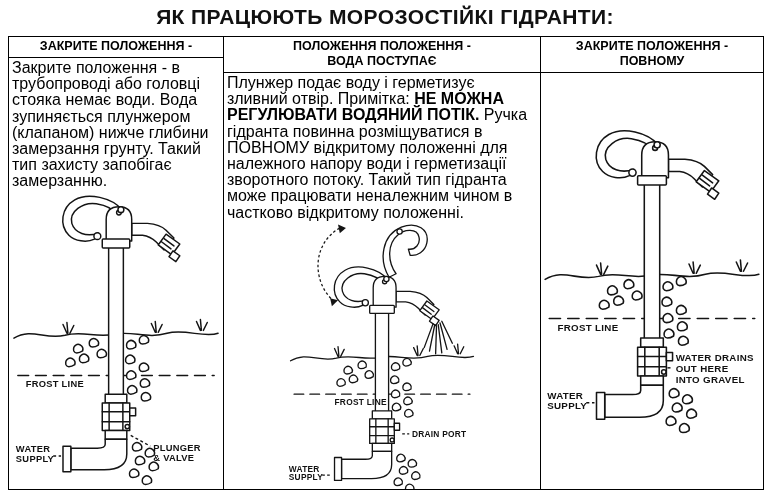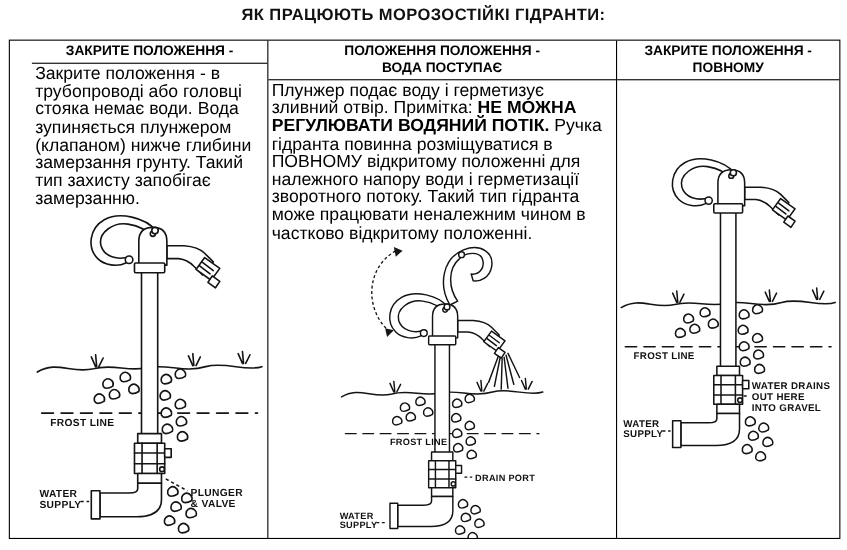--- a/index.html
+++ b/index.html
@@ -1,19 +1,19 @@
 <!DOCTYPE html>
 <html><head>
 <meta charset="utf-8">
 <style>
   html,body{margin:0;padding:0;background:#fff;}
   body{width:770px;height:500px;font-family:"Liberation Sans",sans-serif;color:#000;overflow:hidden;}
   .page{position:relative;width:770px;height:500px;background:#fff;}
-  .title{margin:0;padding:5px 0 6px;font-size:15px;font-weight:bold;text-align:center;letter-spacing:.4px;color:#111;}
-  .table{position:absolute;left:8px;right:6px;top:36px;bottom:10px;border:1.6px solid #000;display:grid;grid-template-columns:214px 317px 1fr;padding-left:20px;}
+  .title{margin:0;padding:5px 0 6px;font-size:21px;font-weight:bold;text-align:center;letter-spacing:.4px;color:#111;}
+  .table{position:absolute;left:8px;right:6px;top:36px;bottom:10px;border:1.6px solid #000;display:grid;grid-template-columns:214px 317px 1fr;}
   .col{display:flex;flex-direction:column;min-width:0;}
   .col+.col{border-left:1.6px solid #000;}
   .hdr{border-bottom:1.6px solid #000;text-align:center;font-weight:bold;font-size:12.5px;line-height:15px;padding:2px 2px 3px;}
   .txt{font-size:16px;line-height:16.2px;padding:2px 3px 0 3px;}
   .txt b{font-weight:bold;}
   .fig{flex:1;position:relative;overflow:hidden;}
   .fig svg{position:absolute;left:0;top:0;width:100%;height:100%;}
   
   .ln{fill:none;stroke:#141414;stroke-width:1.5;stroke-linecap:round;stroke-linejoin:round;}
   .fw{fill:#fff;stroke:#141414;stroke-width:1.5;stroke-linejoin:round;}

